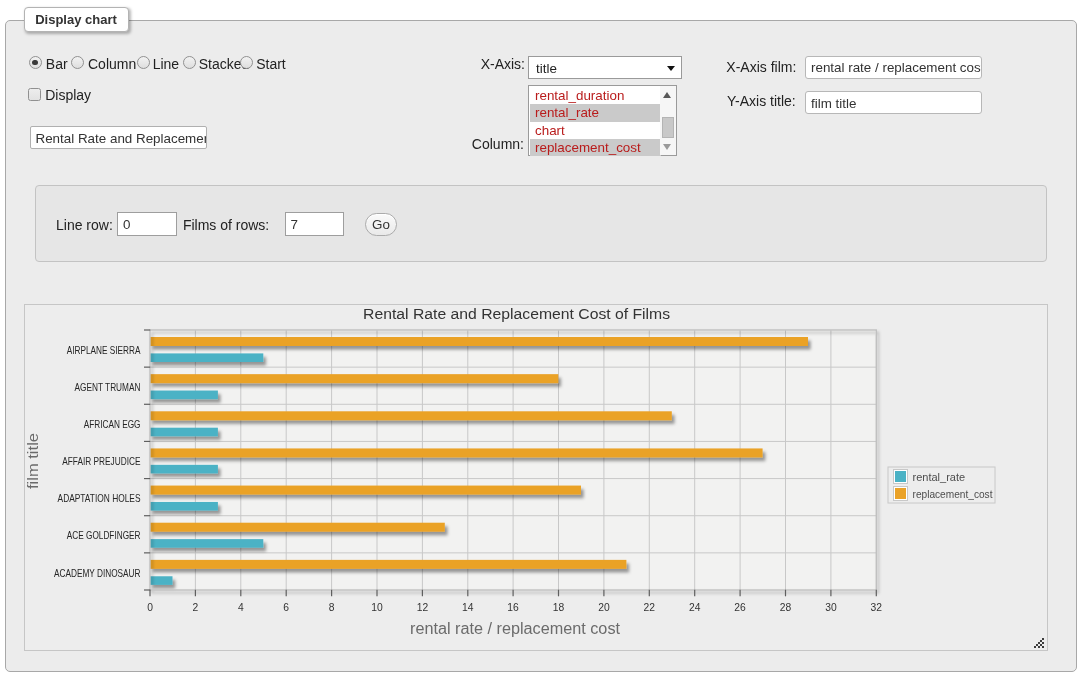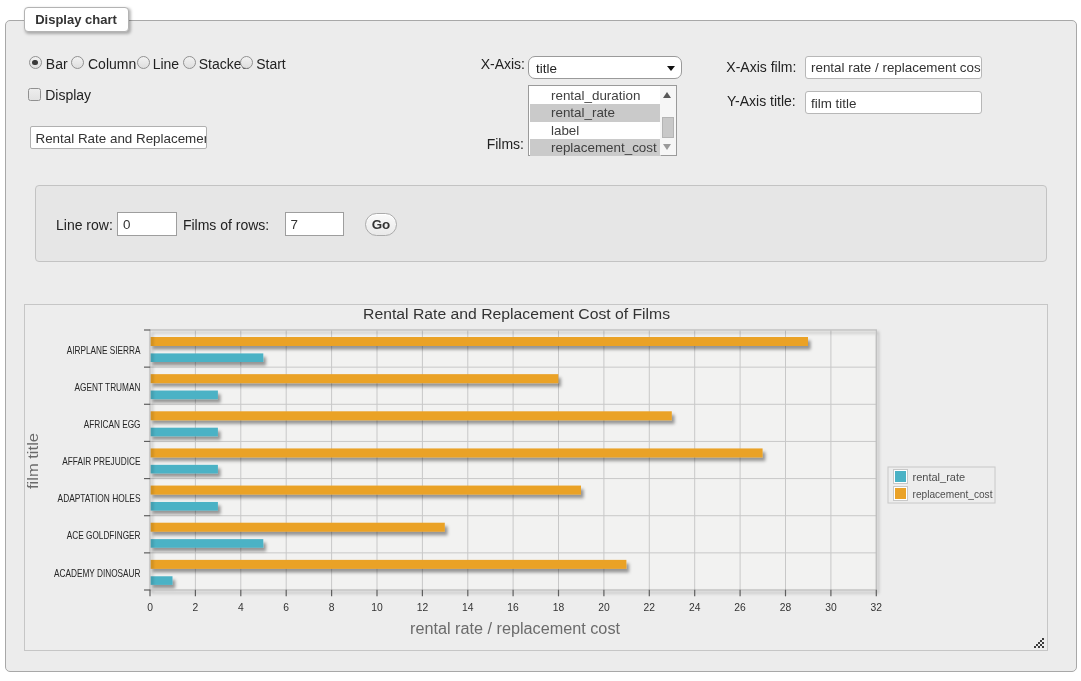--- a/index.html
+++ b/index.html
@@ -5,34 +5,34 @@
 .lbl{position:absolute;font-size:14px;line-height:1;color:#222;white-space:nowrap}
 .fieldset{position:absolute;left:5px;top:20px;width:1072px;height:652px;border:1.5px solid #a8a8a8;border-radius:5px;background:#ececec}
 .legendbox{position:absolute;left:23.5px;top:7px;width:105px;height:25px;background:#fff;border:1px solid #b3b3b3;border-radius:4px;box-shadow:1.5px 1.5px 3px rgba(0,0,0,0.28);font-size:13px;font-weight:bold;color:#333;text-align:center;line-height:23px}
 .radio{position:absolute;width:13.2px;height:13.2px;border:1px solid #919191;border-radius:50%;background:linear-gradient(#f2f2f2,#dedede)}
 .radio.on::after{content:"";position:absolute;left:2.8px;top:2.8px;width:5.4px;height:5.4px;border-radius:50%;background:#3a3a3a}
 .checkbox{position:absolute;width:13px;height:12.5px;border:1px solid #909090;border-radius:2.5px;background:linear-gradient(#ededed,#e2e2e2)}
 .tin{position:absolute;background:#fff;border:1px solid #b0b0b0;border-radius:2px;font-size:13.4px;color:#333;white-space:nowrap;overflow:hidden}
 .tin span{position:absolute;left:4.5px;top:50%;transform:translateY(-50%)}
 .tin2{border-radius:3px;border-color:#b7b7b7}
 .tin2 span{left:5.5px}
-.sel{position:absolute;left:528px;top:56px;width:154px;height:23px;background:#fff;border:1px solid #9a9a9a;border-radius:7px}
+.sel{position:absolute;left:528px;top:56px;width:154px;height:23px;background:#fff;border:1px solid #9a9a9a;border-radius:0}
 .sel .t{position:absolute;left:7px;top:4px;font-size:13.4px;color:#1f1f1f}
 .sel .ar{position:absolute;right:6px;top:9px;width:0;height:0;border-left:4.5px solid transparent;border-right:4.5px solid transparent;border-top:5.5px solid #111}
 .lst{position:absolute;left:528px;top:85px;width:149px;height:70.5px;background:#fff;border:1px solid #9a9a9a}
-.opt{position:absolute;left:1px;width:130.5px;height:17.25px;font-size:13.4px;color:#404040;padding-left:21px;line-height:17.25px;white-space:nowrap}
+.opt{position:absolute;left:1px;width:130.5px;height:17.25px;font-size:13.4px;color:#b91c1c;padding-left:5px;line-height:17.25px;white-space:nowrap}
 .opt.hl{background:#cacaca}
 .sb{position:absolute;right:0;top:0;width:16.5px;height:68.5px;background:#f6f6f6}
 .sb .th{position:absolute;left:2px;top:31px;width:12.5px;height:21px;background:#c8c8c8;border:1px solid #b4b4b4}
 .sb .up{position:absolute;left:3.8px;top:6px;width:0;height:0;border-left:4.5px solid transparent;border-right:4.5px solid transparent;border-bottom:6px solid #585858}
 .sb .dn{position:absolute;left:3.8px;bottom:5px;width:0;height:0;border-left:4.5px solid transparent;border-right:4.5px solid transparent;border-top:6px solid #9a9a9a}
 .toolbar{position:absolute;left:35px;top:185px;width:1012px;height:77px;background:#e6e6e6;border:1px solid #c3c3c3;border-radius:4px}
 .nin{position:absolute;background:#fff;border:1px solid #9e9e9e;font-size:13.4px;color:#333}
 .nin span{position:absolute;left:5px;top:50%;transform:translateY(-50%)}
-.gobtn{position:absolute;left:364.7px;top:213px;width:32.5px;height:23px;border:1px solid #ababab;border-radius:11.5px;background:linear-gradient(#fbfbfb,#e9e9e9);box-shadow:inset 0 1px 0 #fff;font-size:13.4px;font-weight:bold;color:#333;text-align:center;line-height:21px}
+.gobtn{position:absolute;left:364.7px;top:213px;width:32.5px;height:23px;border:1px solid #ababab;border-radius:11.5px;background:linear-gradient(#fbfbfb,#e9e9e9);box-shadow:inset 0 1px 0 #fff;font-size:13.4px;font-weight:normal;color:#333;text-align:center;line-height:21px}
 .chartbox{position:absolute;left:24px;top:304px;width:1024px;height:347px;border:1px solid #c6c6c6;background:#ededed}
 </style></head>
 <body>
 <div class="fieldset"></div>
 <div class="legendbox">Display chart</div>
 
 <span class="radio on" style="left:28.7px;top:56.2px"></span>
 <span class="lbl" style="left:45.8px;top:57px">Bar</span>
 <span class="radio" style="left:71px;top:56.2px"></span>
 <span class="lbl" style="left:88px;top:57px">Column</span>
@@ -51,29 +51,29 @@
   </div>
 
 <span class="lbl" style="right:556px;top:57px">X-Axis:</span>
 <div class="sel">
     <span class="t">title</span>
     <span class="ar"></span>
   </div>
 <div class="lst">
   <div class="opt" style="top:1px">rental_duration</div>
   <div class="opt hl" style="top:18.25px">rental_rate</div>
-  <div class="opt" style="top:35.5px">label</div>
+  <div class="opt" style="top:35.5px">chart</div>
   <div class="opt hl" style="top:52.75px">replacement_cost</div>
   <div class="sb">
       <span class="up"></span>
       <span class="th"></span>
       <span class="dn"></span>
     </div>
 </div>
-<span class="lbl" style="right:557px;top:137px">Films:</span>
+<span class="lbl" style="right:557px;top:137px">Column:</span>
 
 <span class="lbl" style="right:284.7px;top:59.5px">X-Axis film:</span>
 <div class="tin tin2" style="left:804.5px;top:55.5px;width:177px;height:23px">
     <span>rental rate / replacement cost</span>
   </div>
 <span class="lbl" style="right:285.3px;top:93.8px">Y-Axis title:</span>
 <div class="tin tin2" style="left:804.5px;top:91px;width:177px;height:23px">
     <span>film title</span>
   </div>
 

